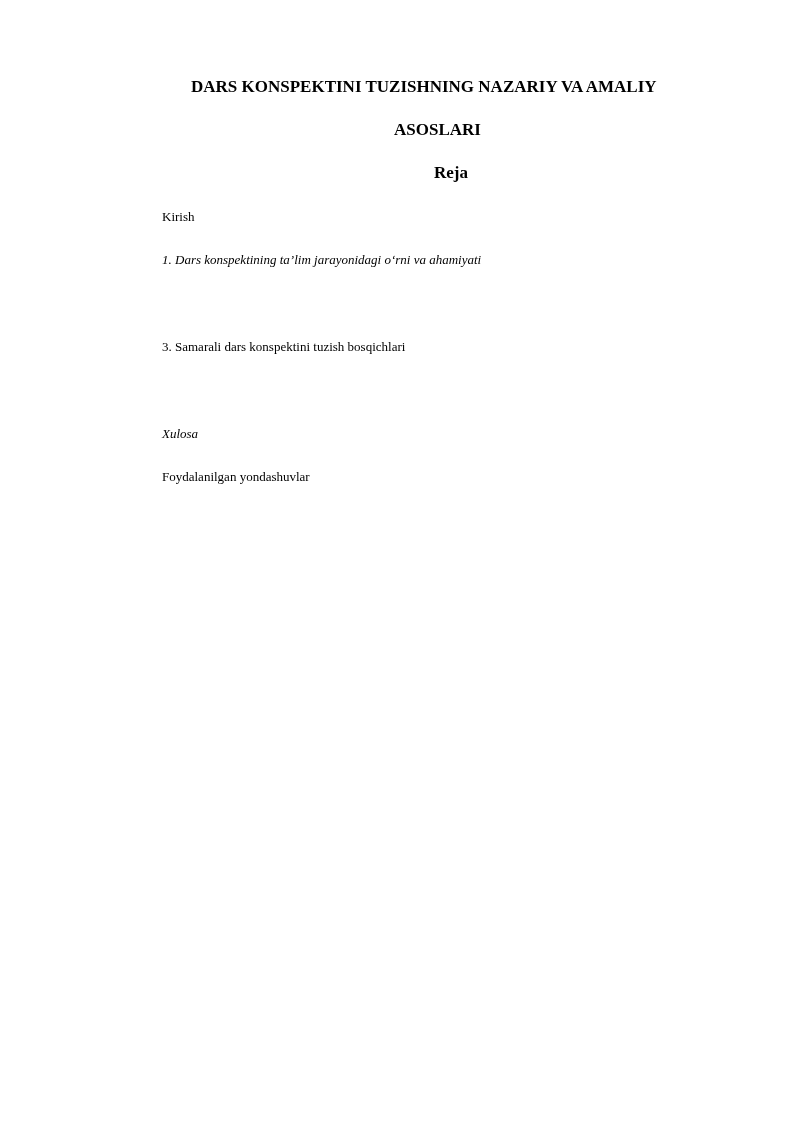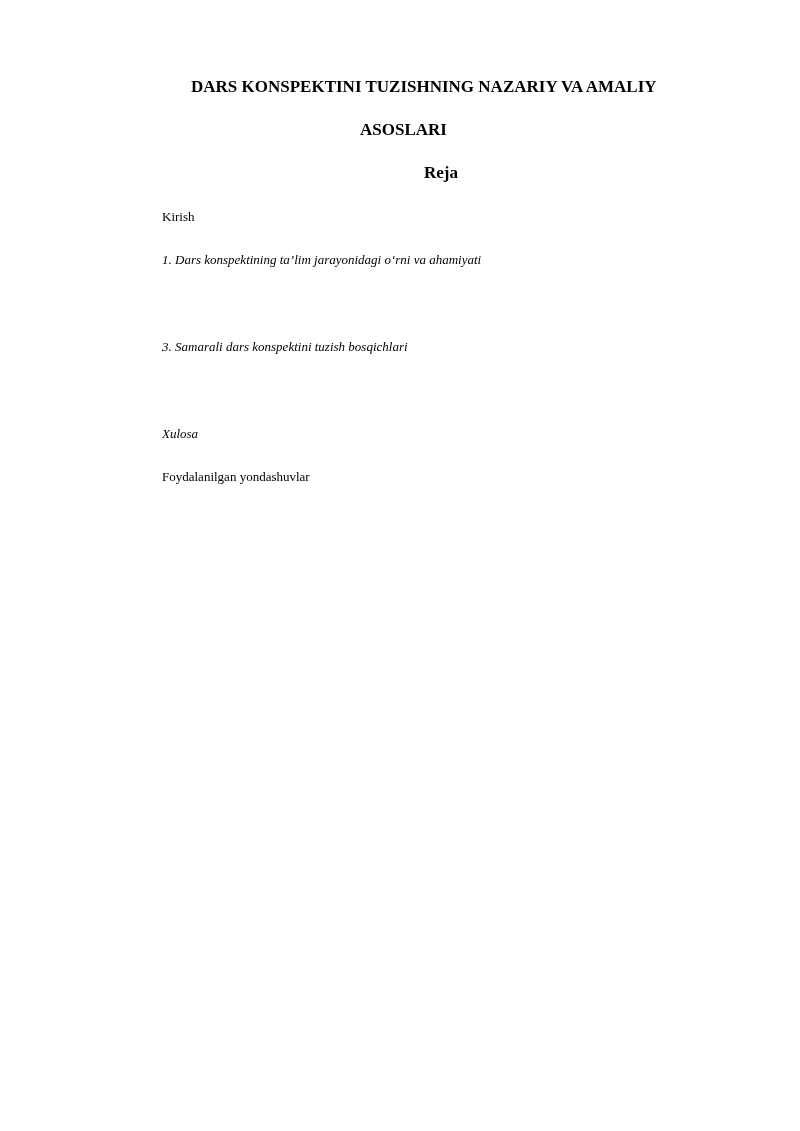--- a/index.html
+++ b/index.html
@@ -26,36 +26,36 @@
     .title-line {
       position: absolute;
       left: 0;
       width: 800px;
       font-weight: bold;
       font-size: 17px;
       line-height: 20px;
       white-space: nowrap;
     }
     .title-1 { top: 77px; left: 191px; width: auto; }
-    .title-2 { top: 120px; left: 360px; width: auto; }
-    .reja { top: 163px; left: 424px; width: auto; }
+    .title-2 { top: 120px; left: 394px; width: auto; }
+    .reja { top: 163px; left: 434px; width: auto; }
     .item {
       position: absolute;
       left: 162px;
       font-size: 13px;
       line-height: 20px;
       white-space: nowrap;
     }
   </style>
 </head>
 <body>
 
 <div class="page">
   <div class="title-line title-1">DARS KONSPEKTINI TUZISHNING NAZARIY VA AMALIY</div>
   <div class="title-line title-2">ASOSLARI</div>
   <div class="title-line reja">Reja</div>
 
   <div class="item" style="top:207px;">Kirish</div>
   <div class="item" style="top:250px;font-style:italic;">1. Dars konspektining ta’lim jarayonidagi o‘rni va ahamiyati</div>
-  <div class="item" style="top:337px;font-style:italic;">3. Samarali dars konspektini tuzish bosqichlari</div>
+  <div class="item" style="top:337px;">3. Samarali dars konspektini tuzish bosqichlari</div>
   <div class="item" style="top:424px;font-style:italic;">Xulosa</div>
   <div class="item" style="top:467px;">Foydalanilgan yondashuvlar</div>
 </div>
 
 </body></html>

